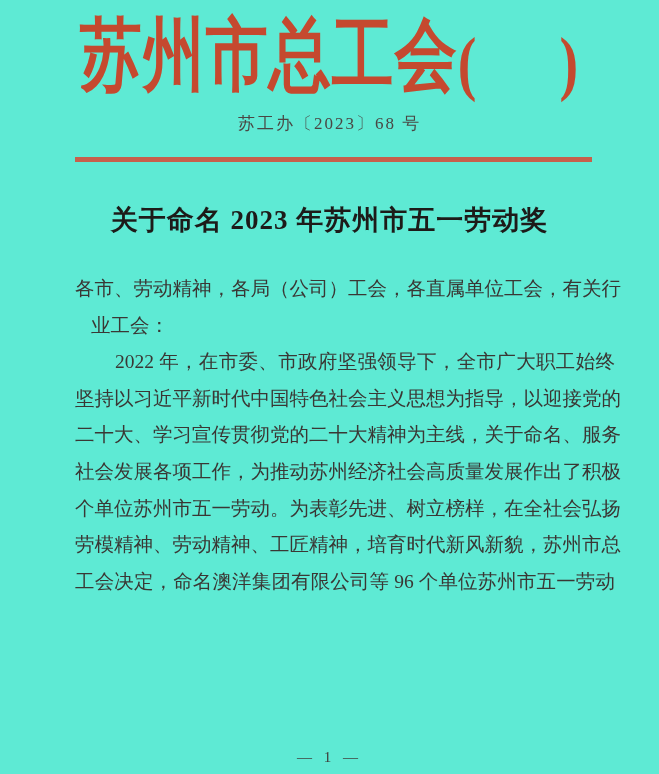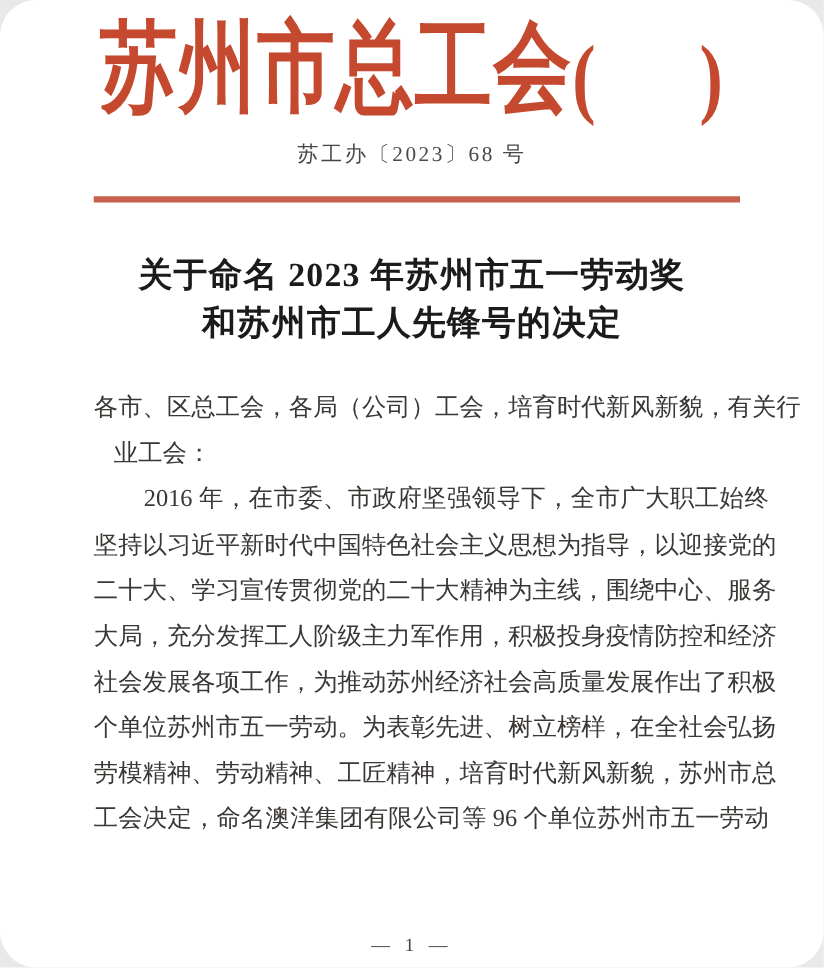--- a/index.html
+++ b/index.html
@@ -12,23 +12,22 @@
   html,body{margin:0;padding:0;}
   body{
     background:#e9e9e9;
     font-family:"Liberation Serif","DejaVu Serif",serif;
   }
   .page{
     position:relative;
     width:659px;
     height:774px;
     margin:0 auto;
-    background:#ffffff;
+    background:#5eead4;
     overflow:hidden;
-    border-radius:29px;
   }
   
   .masthead{
     padding-top:16px;
     height:96px;
     text-align:center;
     white-space:nowrap;
   }
   .masthead-line{
     display:inline-block;
@@ -114,30 +113,28 @@
   <div class="masthead">
     <span class="masthead-line"><span>苏州市总工会</span><span class="masthead-paren">(</span><span class="paren-gap"></span><span class="masthead-paren">)</span></span>
   </div>
 
   <div class="doc-number">苏工办〔2023〕68 号</div>
 
   <div class="red-rule"></div>
 
   <div class="doc-title">
     <div>关于命名 2023 年苏州市五一劳动奖</div>
-    <div>和苏州市工人先锋号的决定</div>
   </div>
 
   <div class="text-block">
-    <div class="text-line">各市、区总工会，各局（公司）工会，培育时代新风新貌，有关行</div>
+    <div class="text-line">各市、劳动精神，各局（公司）工会，各直属单位工会，有关行</div>
     <div class="text-line short">业工会：</div>
-    <div class="text-line indent">2016 年，在市委、市政府坚强领导下，全市广大职工始终</div>
+    <div class="text-line indent">2022 年，在市委、市政府坚强领导下，全市广大职工始终</div>
     <div class="text-line">坚持以习近平新时代中国特色社会主义思想为指导，以迎接党的</div>
-    <div class="text-line">二十大、学习宣传贯彻党的二十大精神为主线，围绕中心、服务</div>
-    <div class="text-line">大局，充分发挥工人阶级主力军作用，积极投身疫情防控和经济</div>
+    <div class="text-line">二十大、学习宣传贯彻党的二十大精神为主线，关于命名、服务</div>
     <div class="text-line">社会发展各项工作，为推动苏州经济社会高质量发展作出了积极</div>
     <div class="text-line">个单位苏州市五一劳动。为表彰先进、树立榜样，在全社会弘扬</div>
     <div class="text-line">劳模精神、劳动精神、工匠精神，培育时代新风新貌，苏州市总</div>
     <div class="text-line">工会决定，命名澳洋集团有限公司等 96 个单位苏州市五一劳动</div>
   </div>
 
   <div class="page-number">— 1 —</div>
 
 </div>
 

